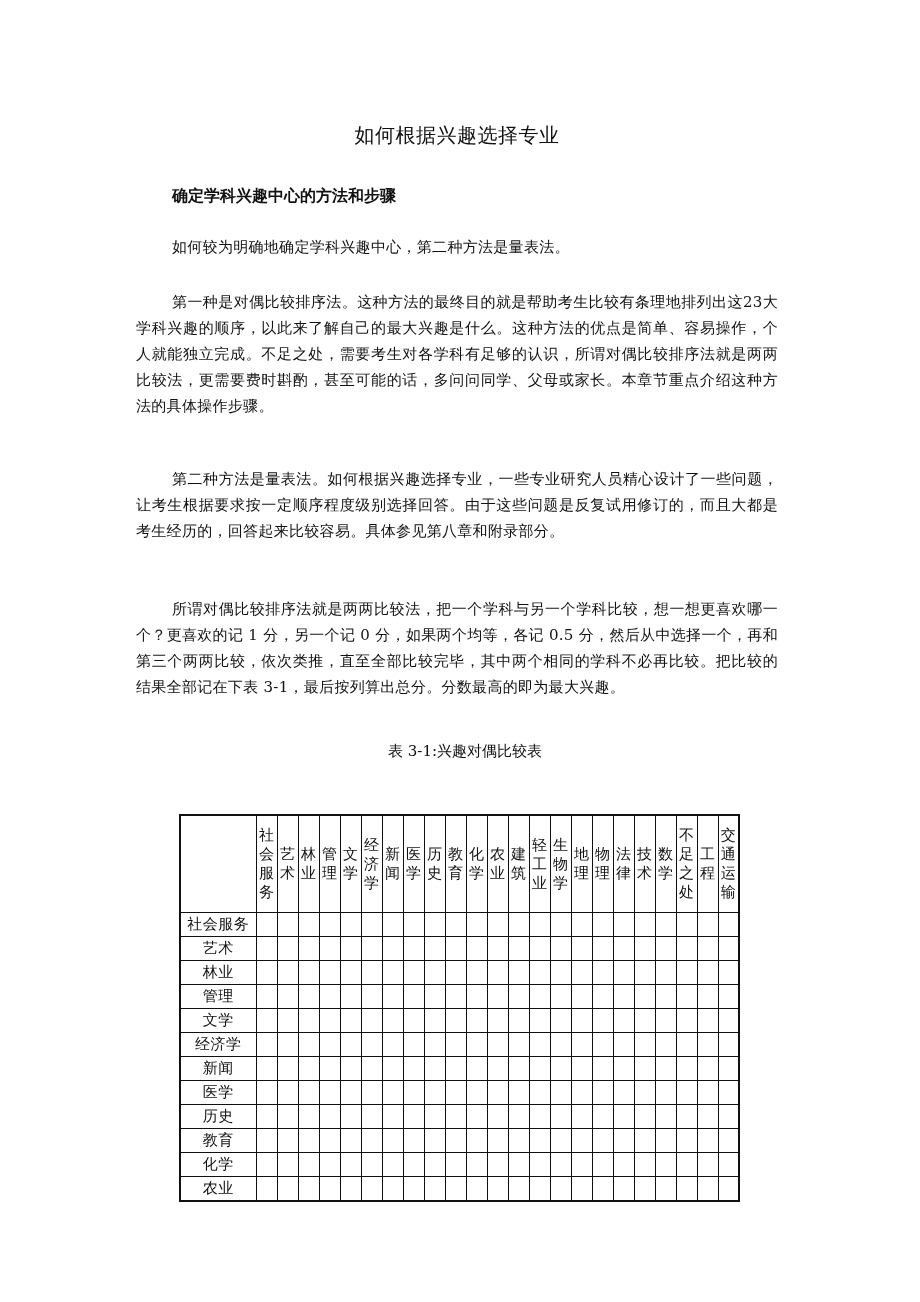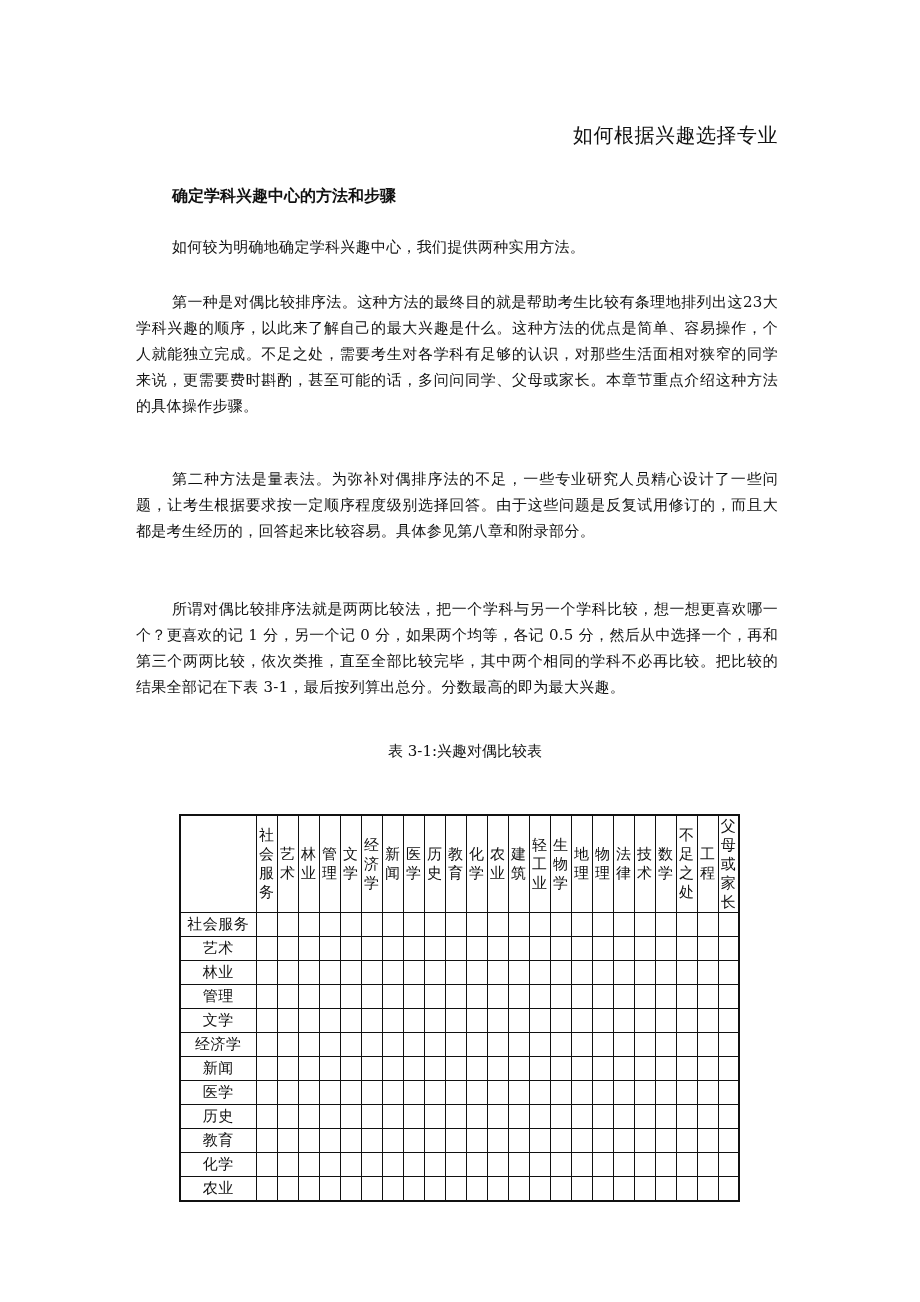--- a/index.html
+++ b/index.html
@@ -4,21 +4,21 @@
 <style>
   html, body { margin: 0; padding: 0; background: #ffffff; }
   body {
     width: 920px; height: 1302px; position: relative; overflow: hidden;
     font-family: "DejaVu Serif", "Liberation Serif", serif;
     color: #111;
   }
   .page { position: absolute; left: 136px; top: 0; width: 642px; }
   .title {
     position: absolute; left: 0; width: 642px; top: 122px;
-    text-align: right; font-size: 20px; font-weight: normal;
+    text-align: center; font-size: 20px; font-weight: normal;
     font-family: "DejaVu Sans", "Liberation Sans", sans-serif;
     letter-spacing: 0.5px; margin: 0;
   }
   .subtitle {
     position: absolute; left: 36px; top: 186px; font-size: 16px; font-weight: bold;
     font-family: "DejaVu Sans", "Liberation Sans", sans-serif; margin: 0;
   }
   .para {
     position: absolute; left: 0; width: 642px; margin: 0;
     font-size: 15px; line-height: 26px; text-indent: 36px; text-align: justify;
@@ -47,23 +47,23 @@
   table.cmp thead th .v { display: inline-block; width: 16px; word-break: break-all; white-space: normal; }
   table.cmp tbody td { height: 23px; line-height: 23px; }
   table.cmp tbody td.rl { white-space: nowrap; font-size: 15px; letter-spacing: 0.5px; }
 </style>
 </head>
 <body>
 
 <div class="page">
   <h1 class="title">如何根据兴趣选择专业</h1>
   <h2 class="subtitle">确定学科兴趣中心的方法和步骤</h2>
-  <p class="para p1">如何较为明确地确定学科兴趣中心，我们提供两种实用方法。</p>
-  <p class="para p2">第一种是对偶比较排序法。这种方法的最终目的就是帮助考生比较有条理地排列出这23大学科兴趣的顺序，以此来了解自己的最大兴趣是什么。这种方法的优点是简单、容易操作，个人就能独立完成。不足之处，需要考生对各学科有足够的认识，对那些生活面相对狭窄的同学来说，更需要费时斟酌，甚至可能的话，多问问同学、父母或家长。本章节重点介绍这种方法的具体操作步骤。</p>
-  <p class="para p3">第二种方法是量表法。为弥补对偶排序法的不足，一些专业研究人员精心设计了一些问题，让考生根据要求按一定顺序程度级别选择回答。由于这些问题是反复试用修订的，而且大都是考生经历的，回答起来比较容易。具体参见第八章和附录部分。</p>
+  <p class="para p1">如何较为明确地确定学科兴趣中心，第二种方法是量表法。</p>
+  <p class="para p2">第一种是对偶比较排序法。这种方法的最终目的就是帮助考生比较有条理地排列出这23大学科兴趣的顺序，以此来了解自己的最大兴趣是什么。这种方法的优点是简单、容易操作，个人就能独立完成。不足之处，需要考生对各学科有足够的认识，所谓对偶比较排序法就是两两比较法，更需要费时斟酌，甚至可能的话，多问问同学、父母或家长。本章节重点介绍这种方法的具体操作步骤。</p>
+  <p class="para p3">第二种方法是量表法。如何根据兴趣选择专业，一些专业研究人员精心设计了一些问题，让考生根据要求按一定顺序程度级别选择回答。由于这些问题是反复试用修订的，而且大都是考生经历的，回答起来比较容易。具体参见第八章和附录部分。</p>
   <p class="para p4">所谓对偶比较排序法就是两两比较法，把一个学科与另一个学科比较，想一想更喜欢哪一个？更喜欢的记 1 分，另一个记 0 分，如果两个均等，各记 0.5 分，然后从中选择一个，再和第三个两两比较，依次类推，直至全部比较完毕，其中两个相同的学科不必再比较。把比较的结果全部记在下表 3-1，最后按列算出总分。分数最高的即为最大兴趣。</p>
   <p class="caption">表 3-1:兴趣对偶比较表</p>
 </div>
 
 <table class="cmp" id="cmp-table">
   <colgroup id="cmp-cols">
       <col class="first">
       <col class="c">
       <col class="c">
       <col class="c">
@@ -106,21 +106,21 @@
         <th><span class="v">建筑</span></th>
         <th><span class="v">轻工业</span></th>
         <th><span class="v">生物学</span></th>
         <th><span class="v">地理</span></th>
         <th><span class="v">物理</span></th>
         <th><span class="v">法律</span></th>
         <th><span class="v">技术</span></th>
         <th><span class="v">数学</span></th>
         <th><span class="v">不足之处</span></th>
         <th><span class="v">工程</span></th>
-        <th><span class="v">父母或家长</span></th>
+        <th><span class="v">交通运输</span></th>
       </tr>
     </thead>
   <tbody id="cmp-body">
       <tr>
         <td class="rl">社会服务</td>
         <td></td>
         <td></td>
         <td></td>
         <td></td>
         <td></td>

